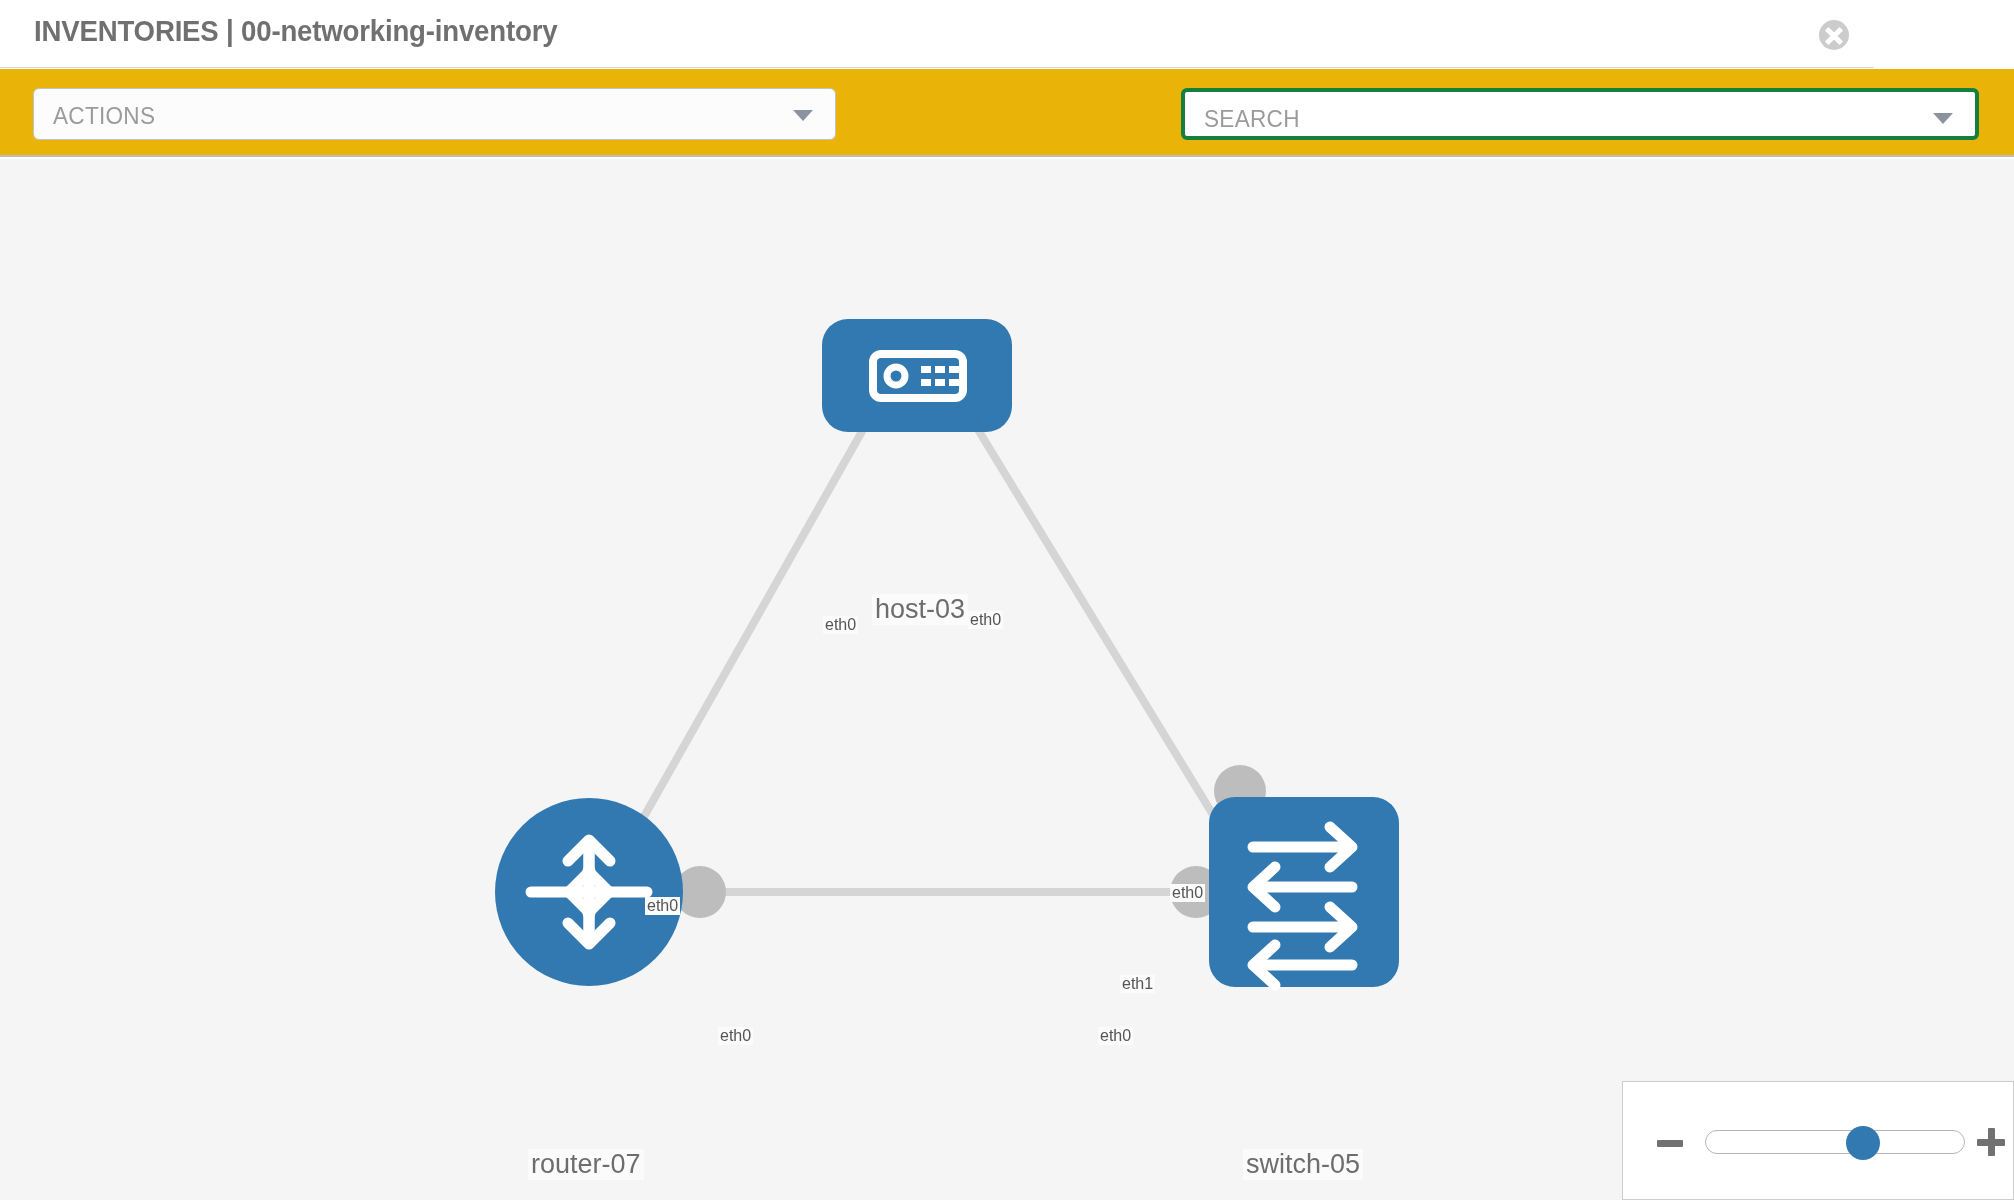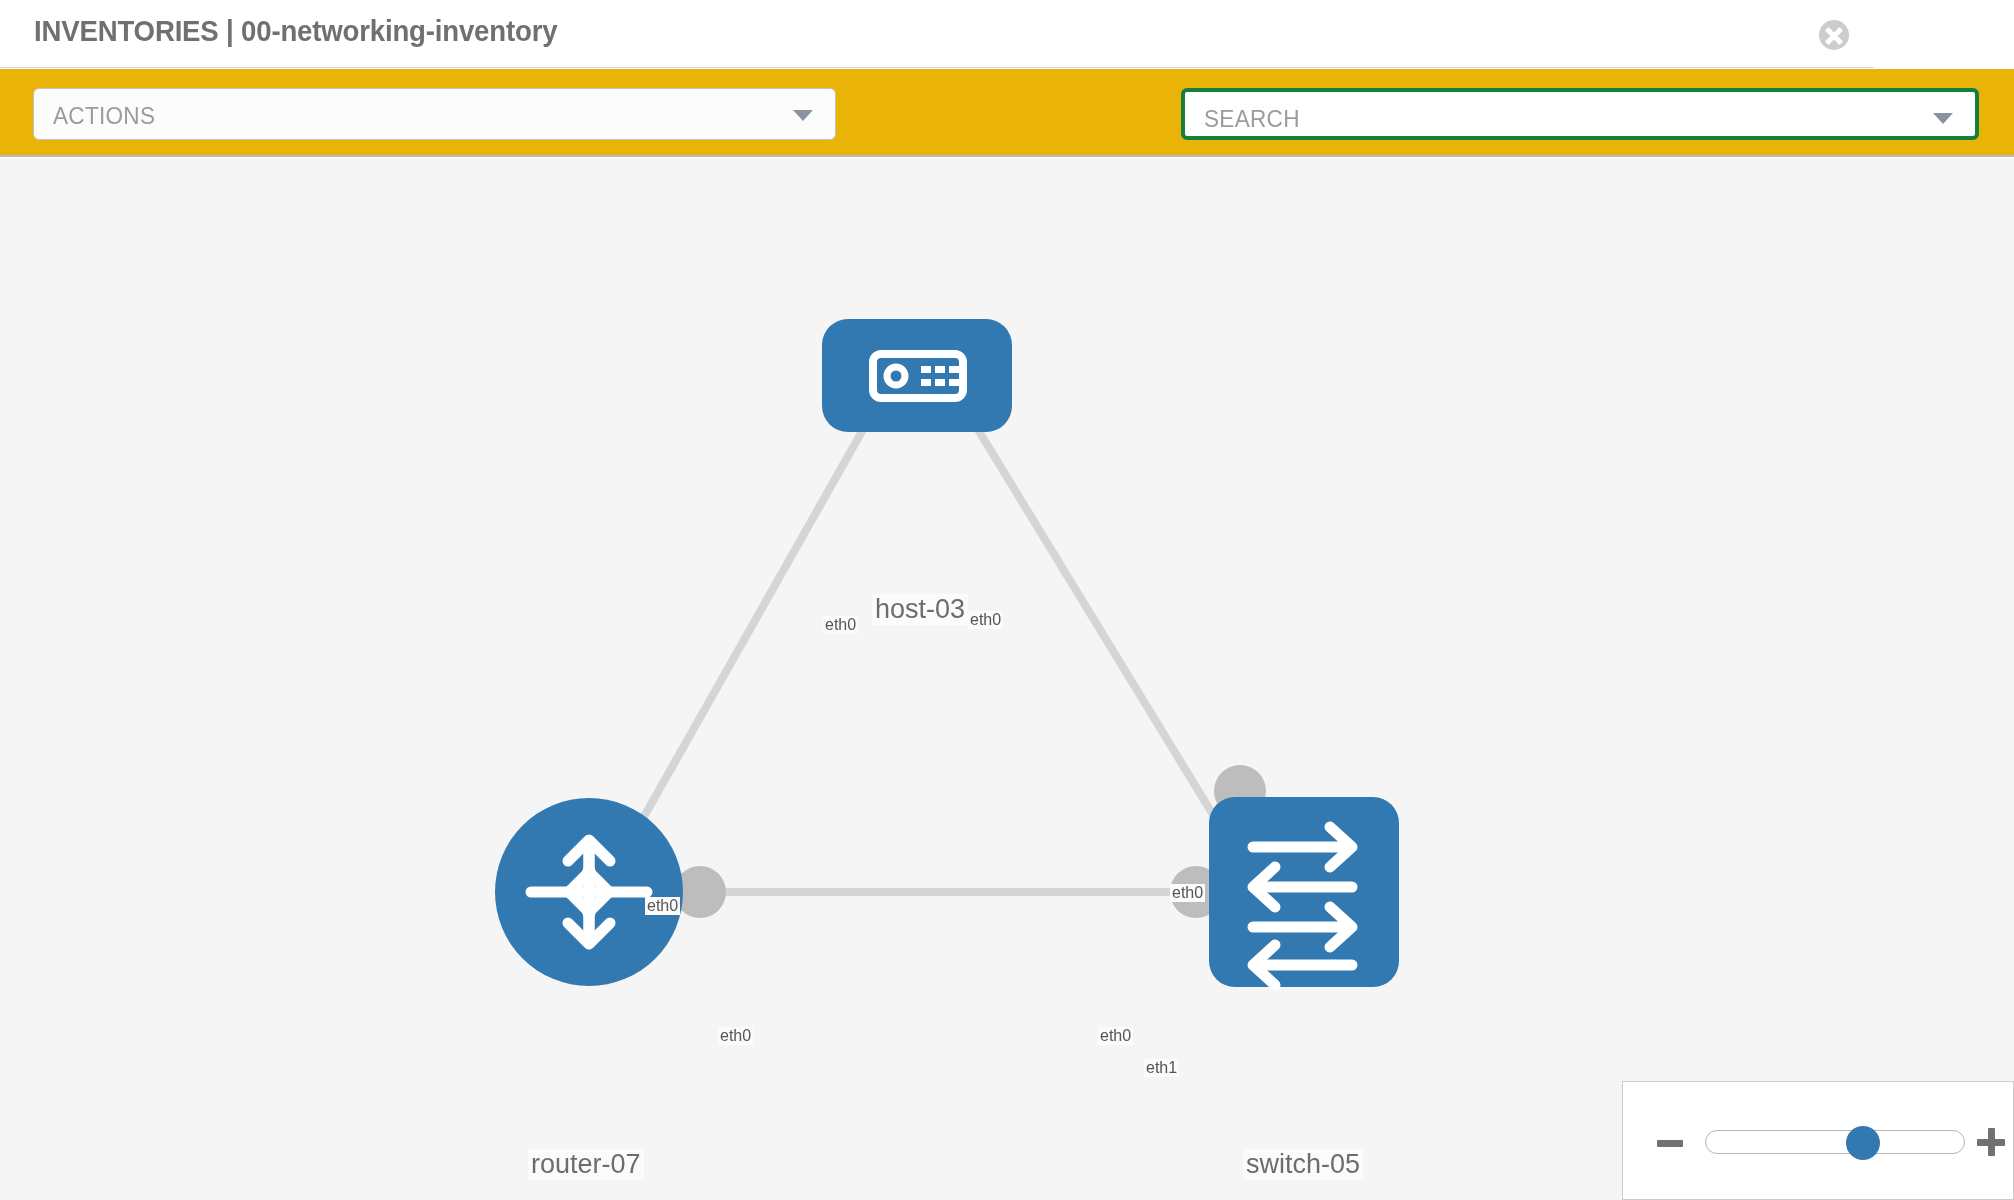--- a/index.html
+++ b/index.html
@@ -258,21 +258,21 @@
     <span class="node-label" style="left:872px; top:435px;">host-03</span>
     <span class="node-label" style="left:528px; top:990px;">router-07</span>
     <span class="node-label" style="left:1243px; top:990px;">switch-05</span>
 
     <span class="if-label" style="left:823px; top:457px;">eth0</span>
     <span class="if-label" style="left:968px; top:452px;">eth0</span>
     <span class="if-label" style="left:645px; top:738px;">eth0</span>
     <span class="if-label" style="left:1170px; top:725px;">eth0</span>
     <span class="if-label" style="left:718px; top:868px;">eth0</span>
     <span class="if-label" style="left:1098px; top:868px;">eth0</span>
-    <span class="if-label" style="left:1120px; top:900px;margin-left:24px;">eth1</span>
+    <span class="if-label" style="left:1120px; top:816px;">eth1</span>
   </div>
 
   <div class="zoom-panel">
     <div class="zoom-minus"></div>
     <div class="zoom-track">
       <div class="zoom-thumb" style="left: 140.12px;"></div>
     </div>
     <div class="zoom-plus"></div>
   </div>
 

